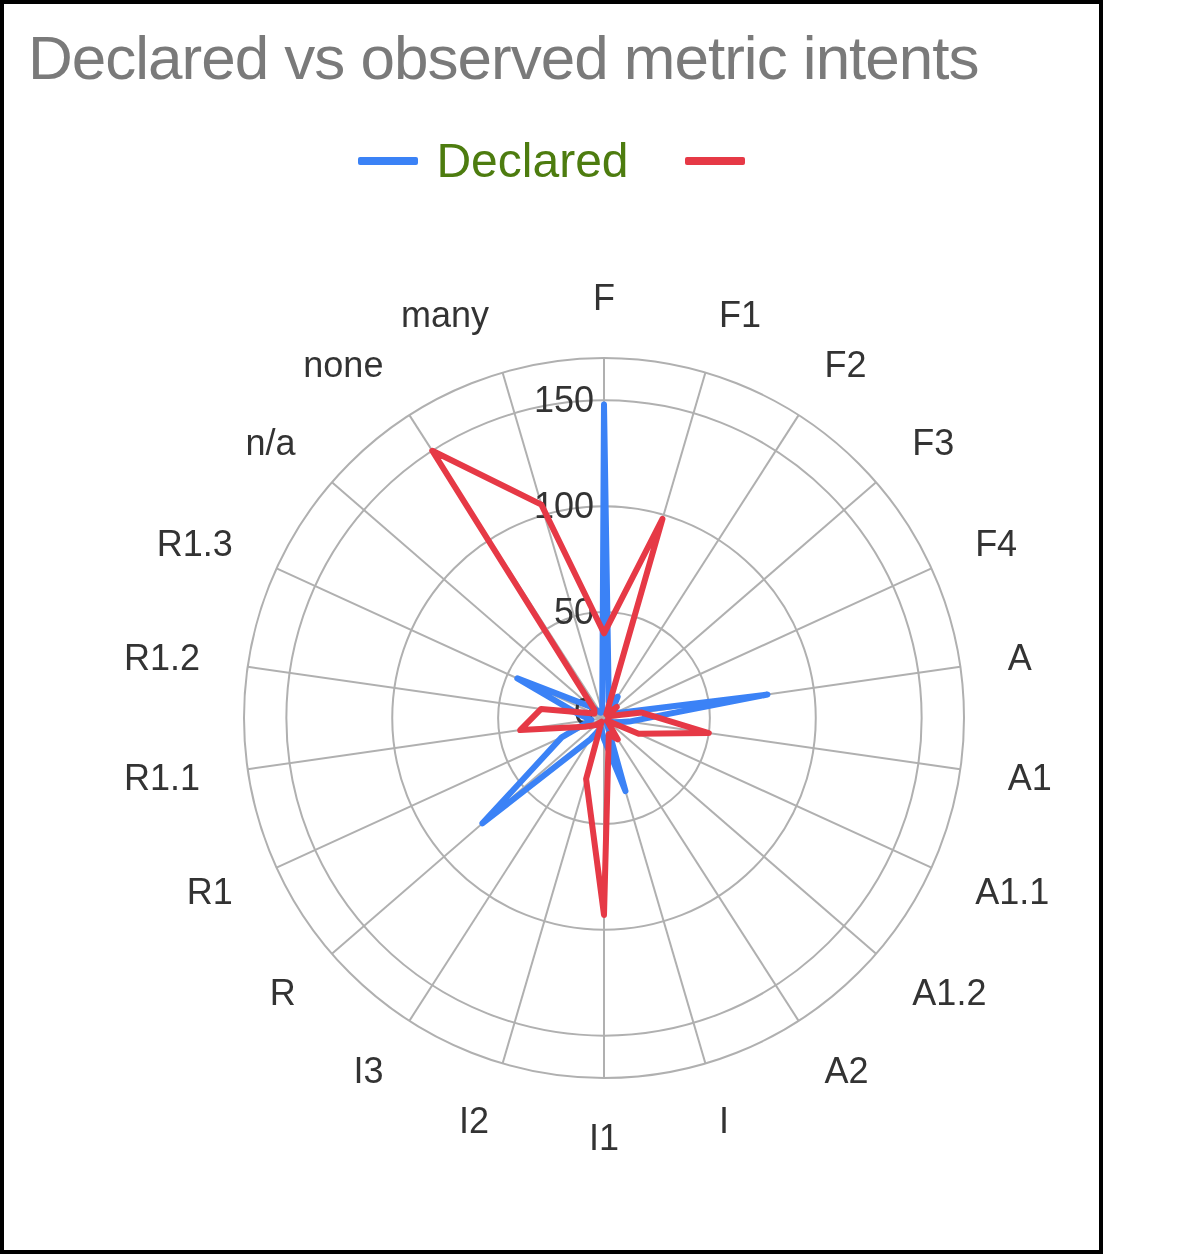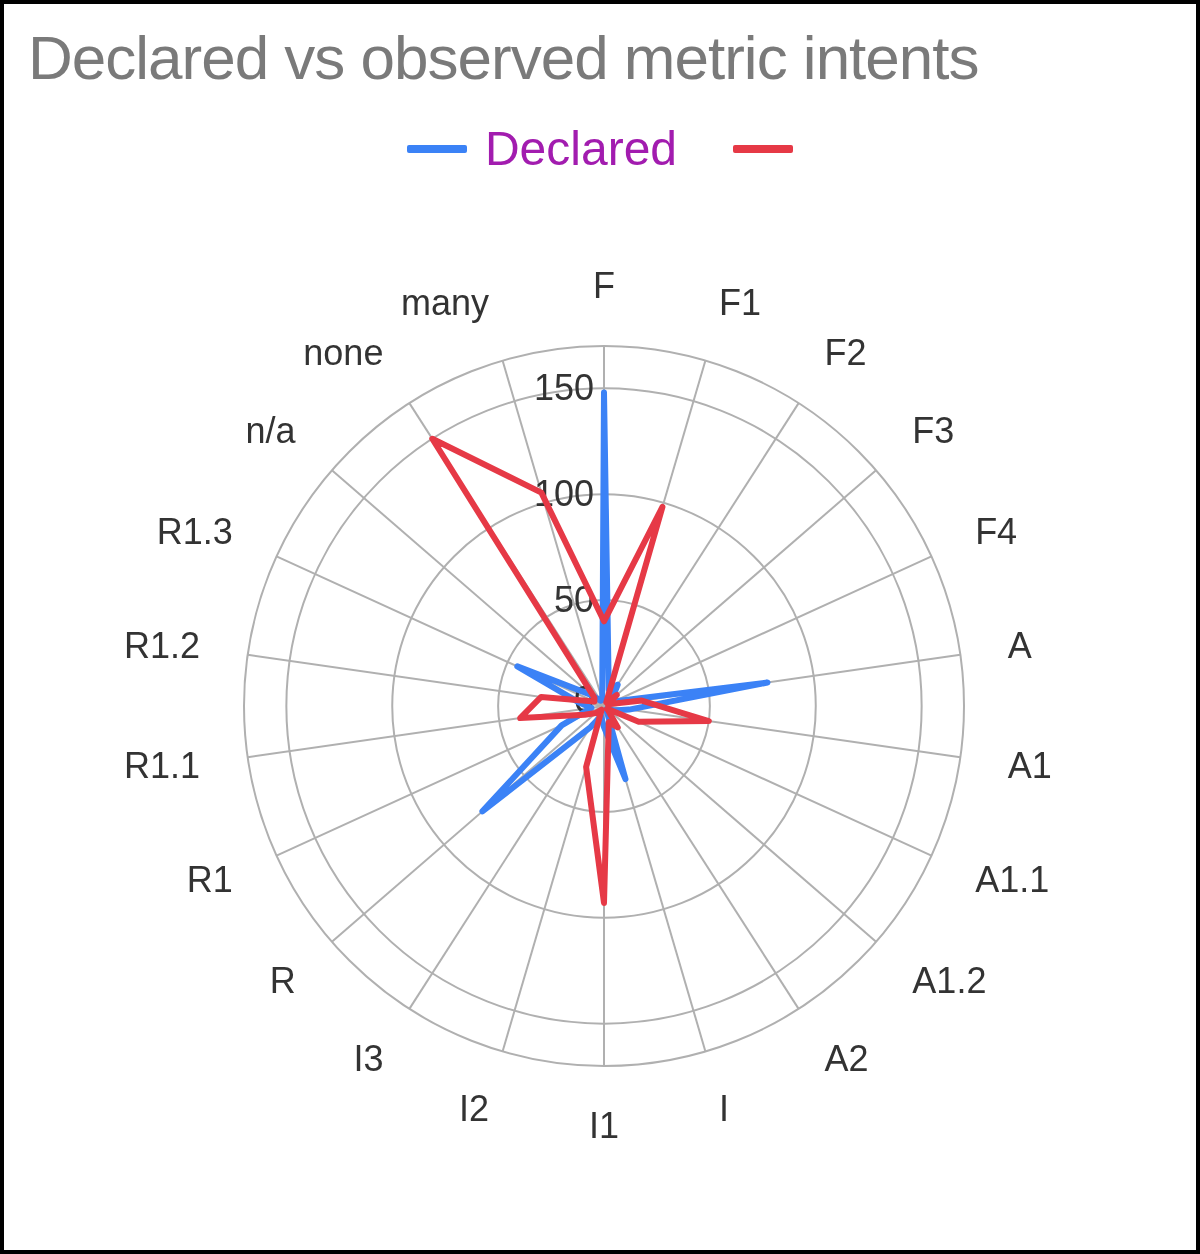--- a/index.html
+++ b/index.html
@@ -3,40 +3,40 @@
 <meta charset="utf-8">
 <style>
   html, body {
     margin: 0;
     padding: 0;
     background: #ffffff;
     font-family: Arial, Helvetica, sans-serif;
   }
   .frame {
     box-sizing: border-box;
-    width: 1200px;
+    width: 1103px;
     height: 1254px;
     border: 4px solid #000;
     position: relative;
     background: #ffffff;
   }
   .title {
     font-size: 62px;
     color: #7a7a7a;
     font-weight: 400;
     padding: 18px 0 0 24px;
     letter-spacing: -1px;
   }
   .legend {
     display: flex;
     justify-content: center;
     gap: 56px;
-    margin-top: 28px;
+    margin-top: 40px;
     font-size: 48px;
-    color: #a21caf;
+    color: #4d7c0f;
   }
   .legend-item {
     display: flex;
     align-items: center;
     gap: 18px;
   }
   .legend-swatch {
     display: inline-block;
     width: 60px;
     height: 8px;

